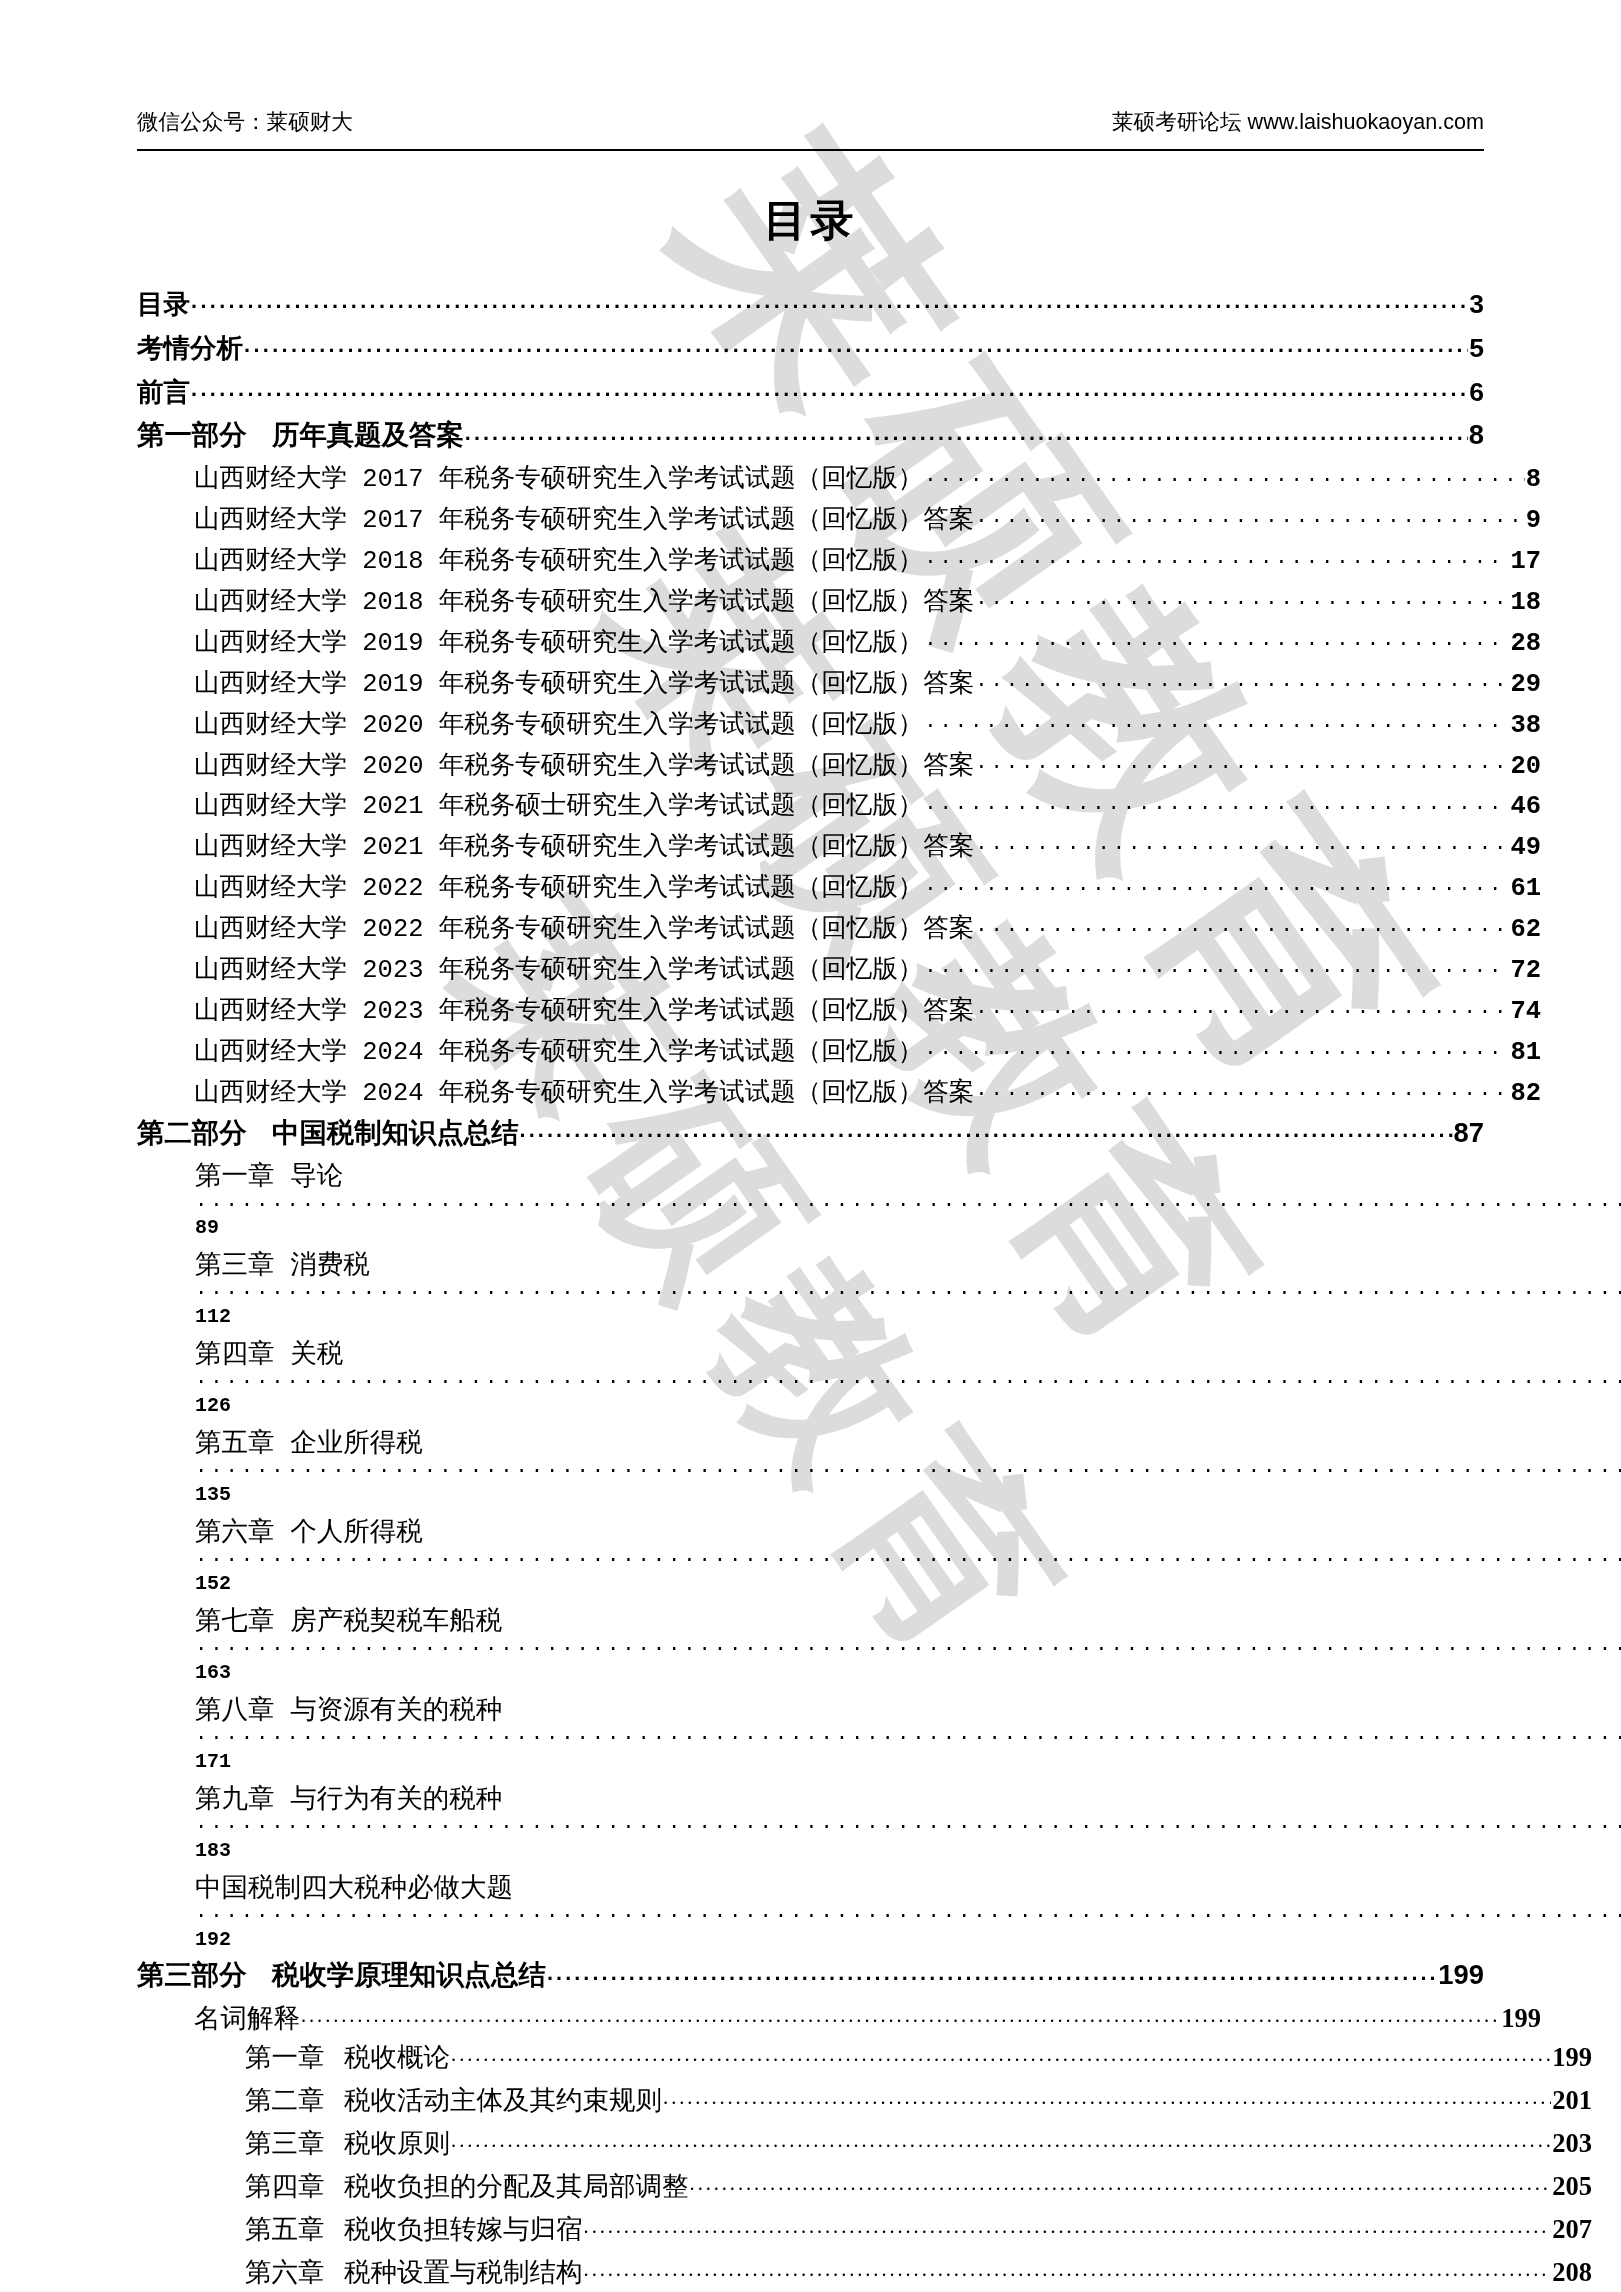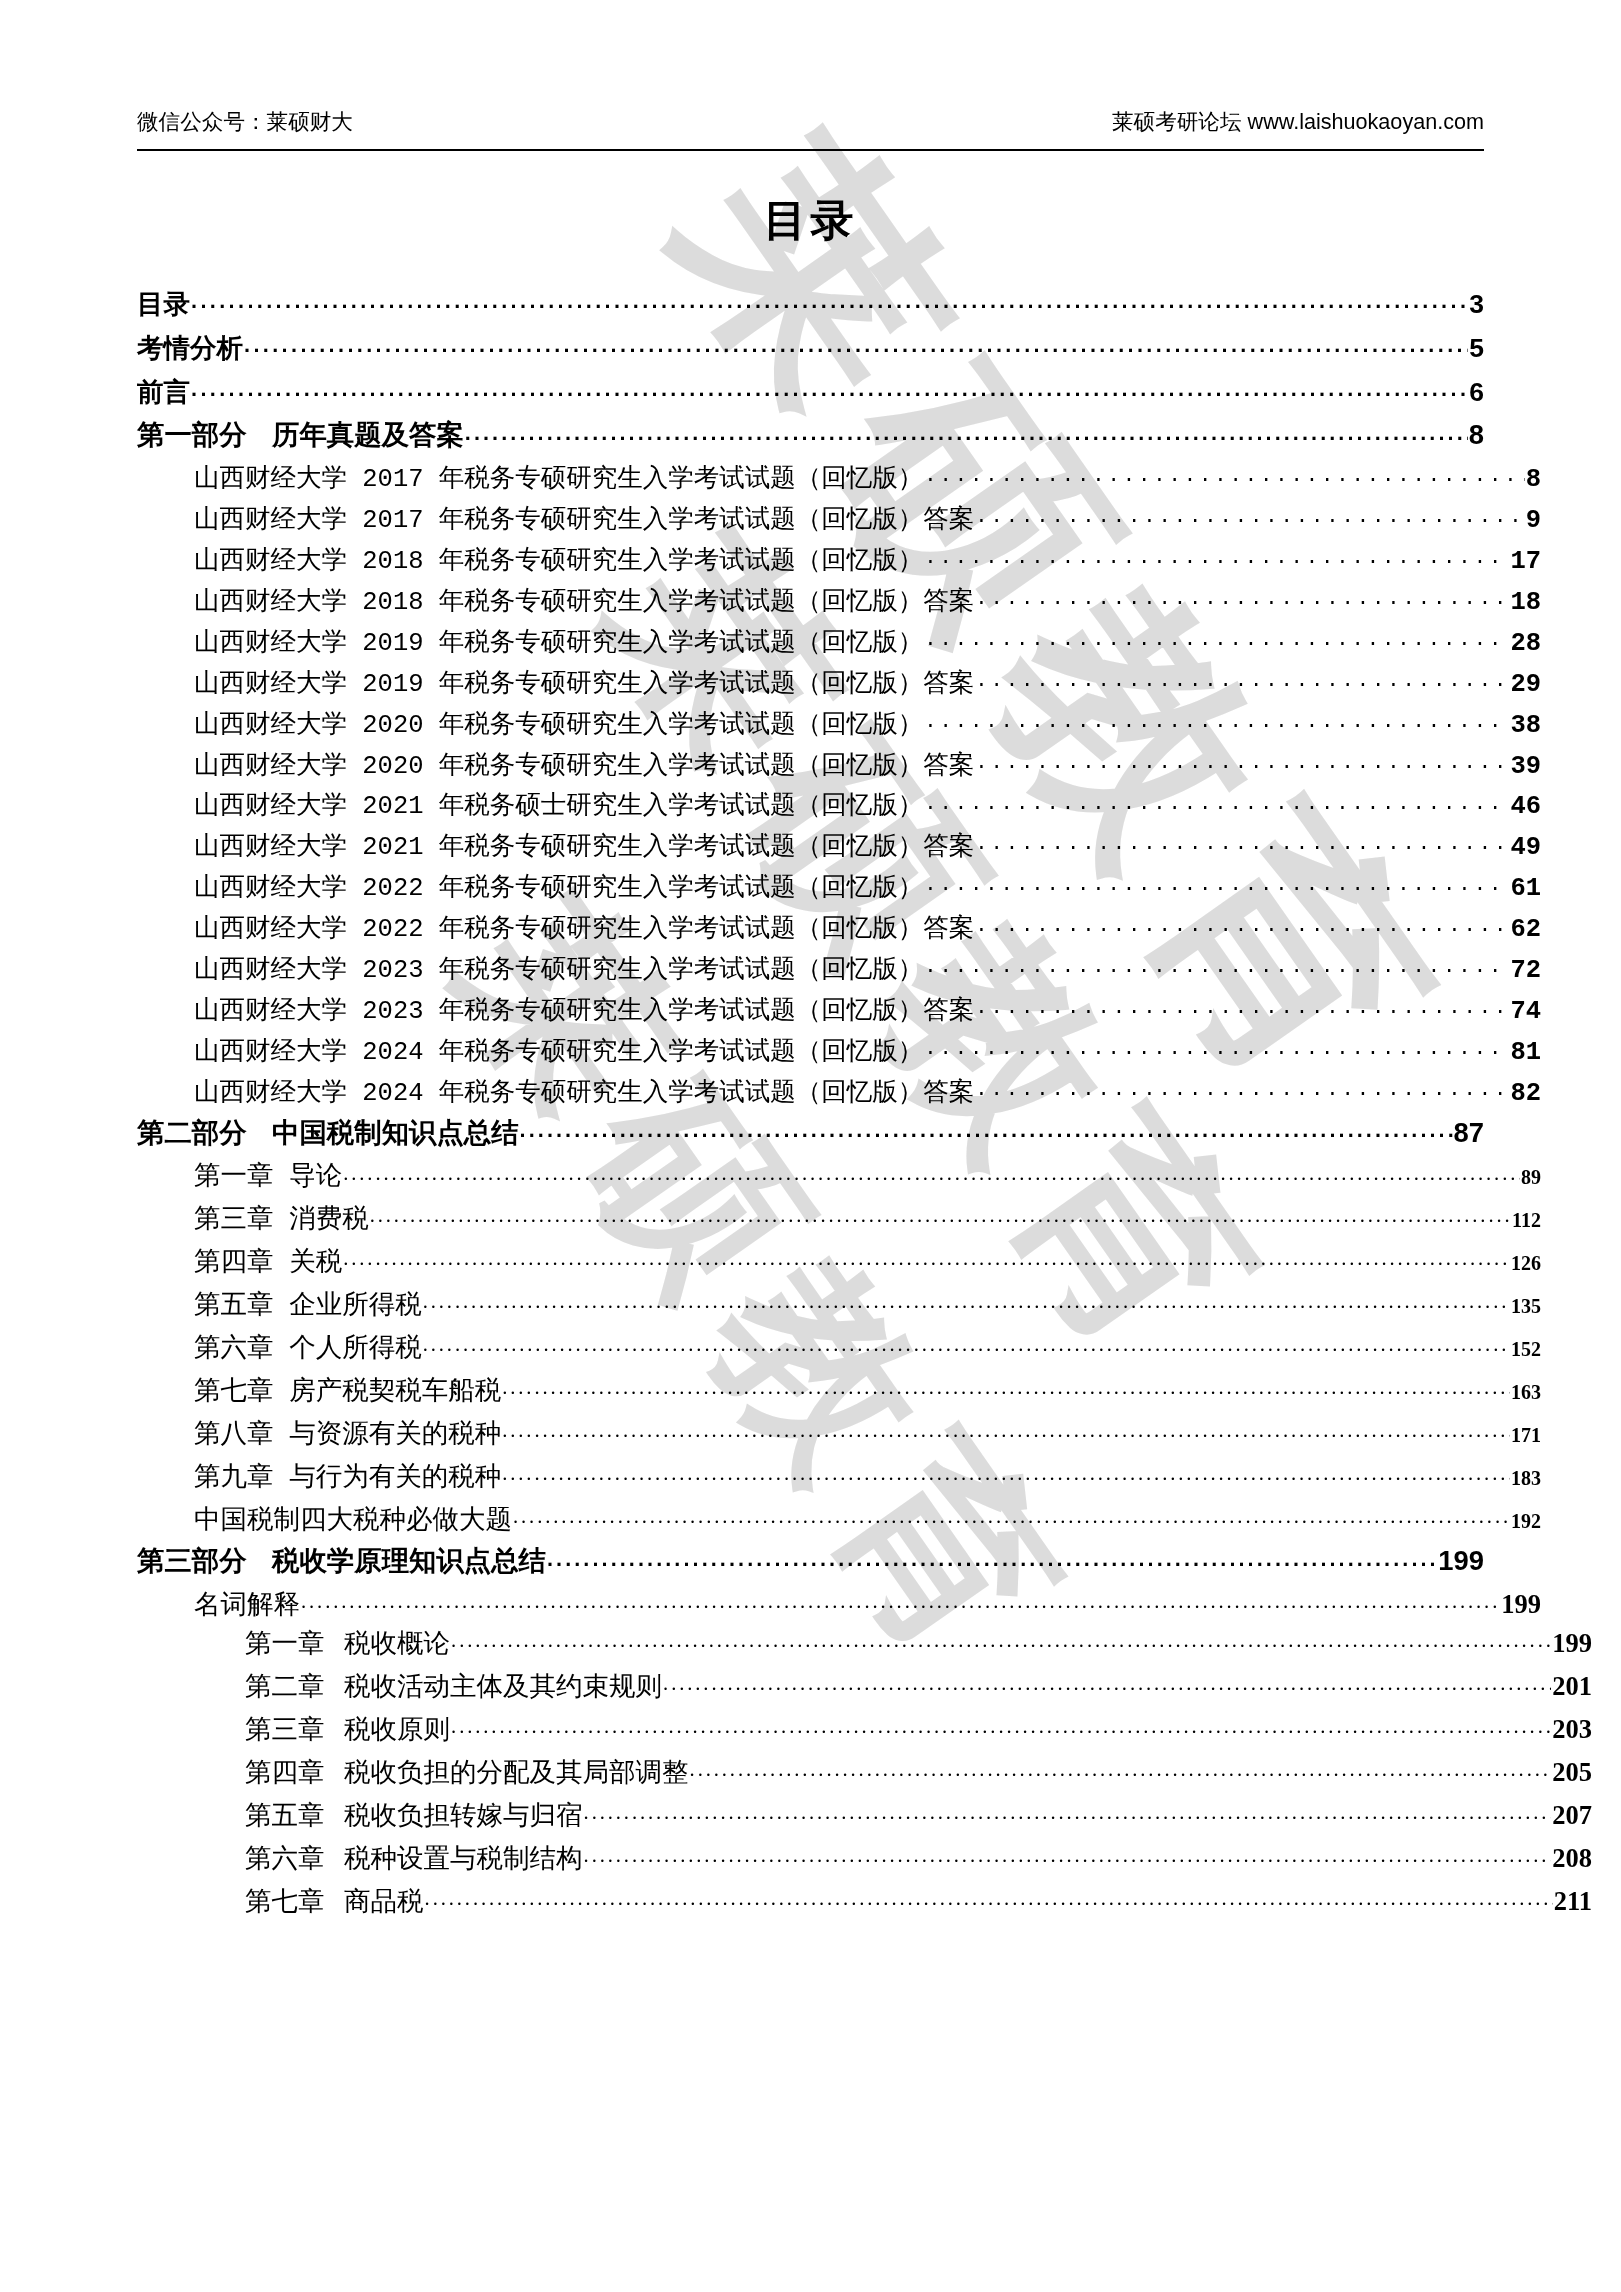--- a/index.html
+++ b/index.html
@@ -165,24 +165,25 @@
     font-family: Liberation Mono, monospace;
     font-size: 25.5px;
     margin-left: 57px;
     margin-bottom: 5.9px;
   }
   .paper .toc-dots { font-size: 20.6px; letter-spacing: 2.9px; top: -4.9px; }
   .paper .toc-page { font-size: 25.5px; font-weight: 700; }
 
   
   .chap {
-    font-family: Liberation Serif, serif;
+    font-family: Liberation Mono, monospace;
     font-size: 26.5px;
     margin-left: 57px;
     margin-bottom: 6.9px;
+    flex-direction: column;
   }
   .chap .toc-dots { font-size: 20.6px; letter-spacing: 2.9px; top: -4.9px; }
   .chap .toc-page { font-size: 20px; font-weight: 700; }
   .chap-gap { display: inline-block; width: 15.7px; }
 
   
   .subhead {
     font-family: "Liberation Serif", "DejaVu Serif", serif;
     font-size: 26.5px;
     margin-left: 57px;
@@ -284,21 +285,21 @@
             <span class="toc-page">29</span>
           </div>
           <div class="toc-row paper">
             <span class="toc-label">山西财经大学 2020 年税务专硕研究生入学考试试题（回忆版）</span>
             <span class="toc-dots"></span>
             <span class="toc-page">38</span>
           </div>
           <div class="toc-row paper">
             <span class="toc-label">山西财经大学 2020 年税务专硕研究生入学考试试题（回忆版）答案</span>
             <span class="toc-dots"></span>
-            <span class="toc-page">39</span>
+            <span class="toc-page">20</span>
           </div>
           <div class="toc-row paper">
             <span class="toc-label">山西财经大学 2021 年税务硕士研究生入学考试试题（回忆版）</span>
             <span class="toc-dots"></span>
             <span class="toc-page">46</span>
           </div>
           <div class="toc-row paper">
             <span class="toc-label">山西财经大学 2021 年税务专硕研究生入学考试试题（回忆版）答案</span>
             <span class="toc-dots"></span>
             <span class="toc-page">49</span>

